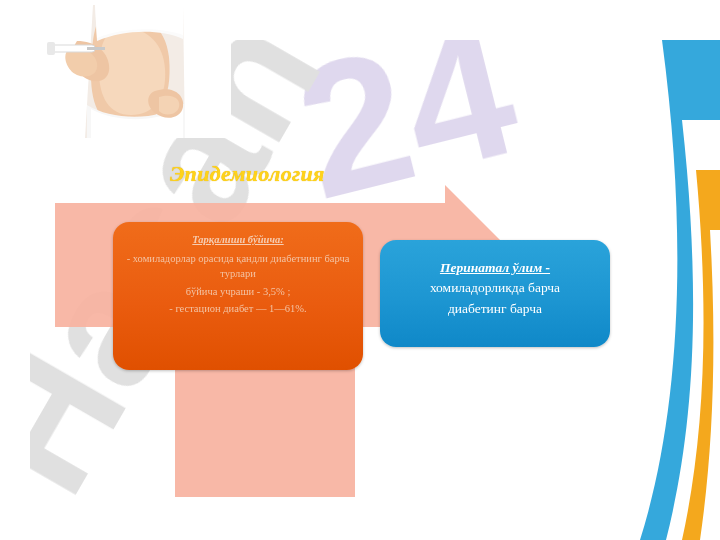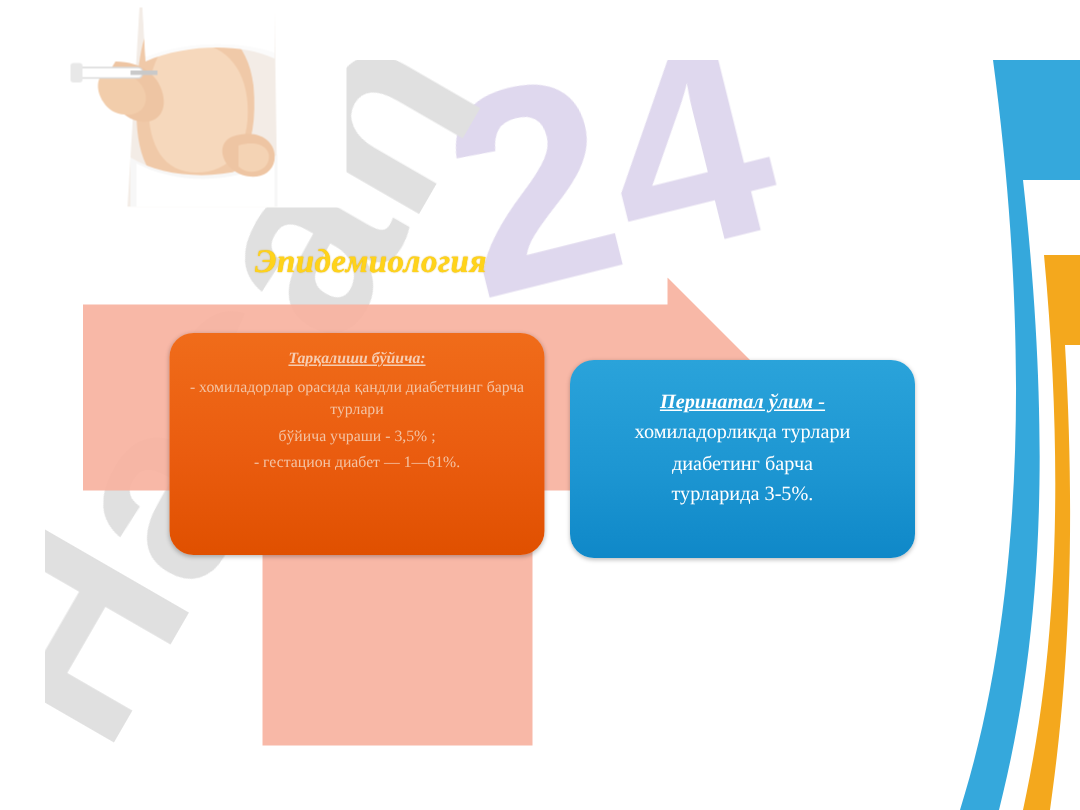--- a/index.html
+++ b/index.html
@@ -105,21 +105,21 @@
   .box-orange .ln {
     margin: 2px 0;
   }
 
   
   .box-blue {
     position: absolute;
     left: 380px;
     top: 240px;
     width: 230px;
-    height: 132px;
+    height: 107px;
     border-radius: 16px;
     background: linear-gradient(180deg, #2aa3da 0%, #1d96d2 55%, #0f88c8 100%);
     box-shadow: 0 1px 3px rgba(0,0,0,0.25);
     box-sizing: border-box;
     padding: 18px 12px 8px 12px;
     text-align: center;
     color: #ffffff;
     font-family: "Liberation Serif", serif;
     font-size: 13.5px;
     line-height: 1.5;
@@ -191,18 +191,17 @@
 
   <div class="box-orange">
     <div class="l1">Тарқалиши бўйича:</div>
     <div class="ln">- хомиладорлар орасида қандли диабетнинг барча турлари</div>
     <div class="ln">бўйича учраши - 3,5% ;</div>
     <div class="ln">- гестацион диабет  —  1—61%.</div>
   </div>
 
   <div class="box-blue">
     <div class="l1">Перинатал ўлим -</div>
-    <div class="ln">хомиладорликда турлари</div>
+    <div class="ln">хомиладорликда барча</div>
     <div class="ln">диабетинг барча</div>
-    <div class="ln">турларида 3-5%.</div>
   </div>
 
 </div>
 
 </body></html>

